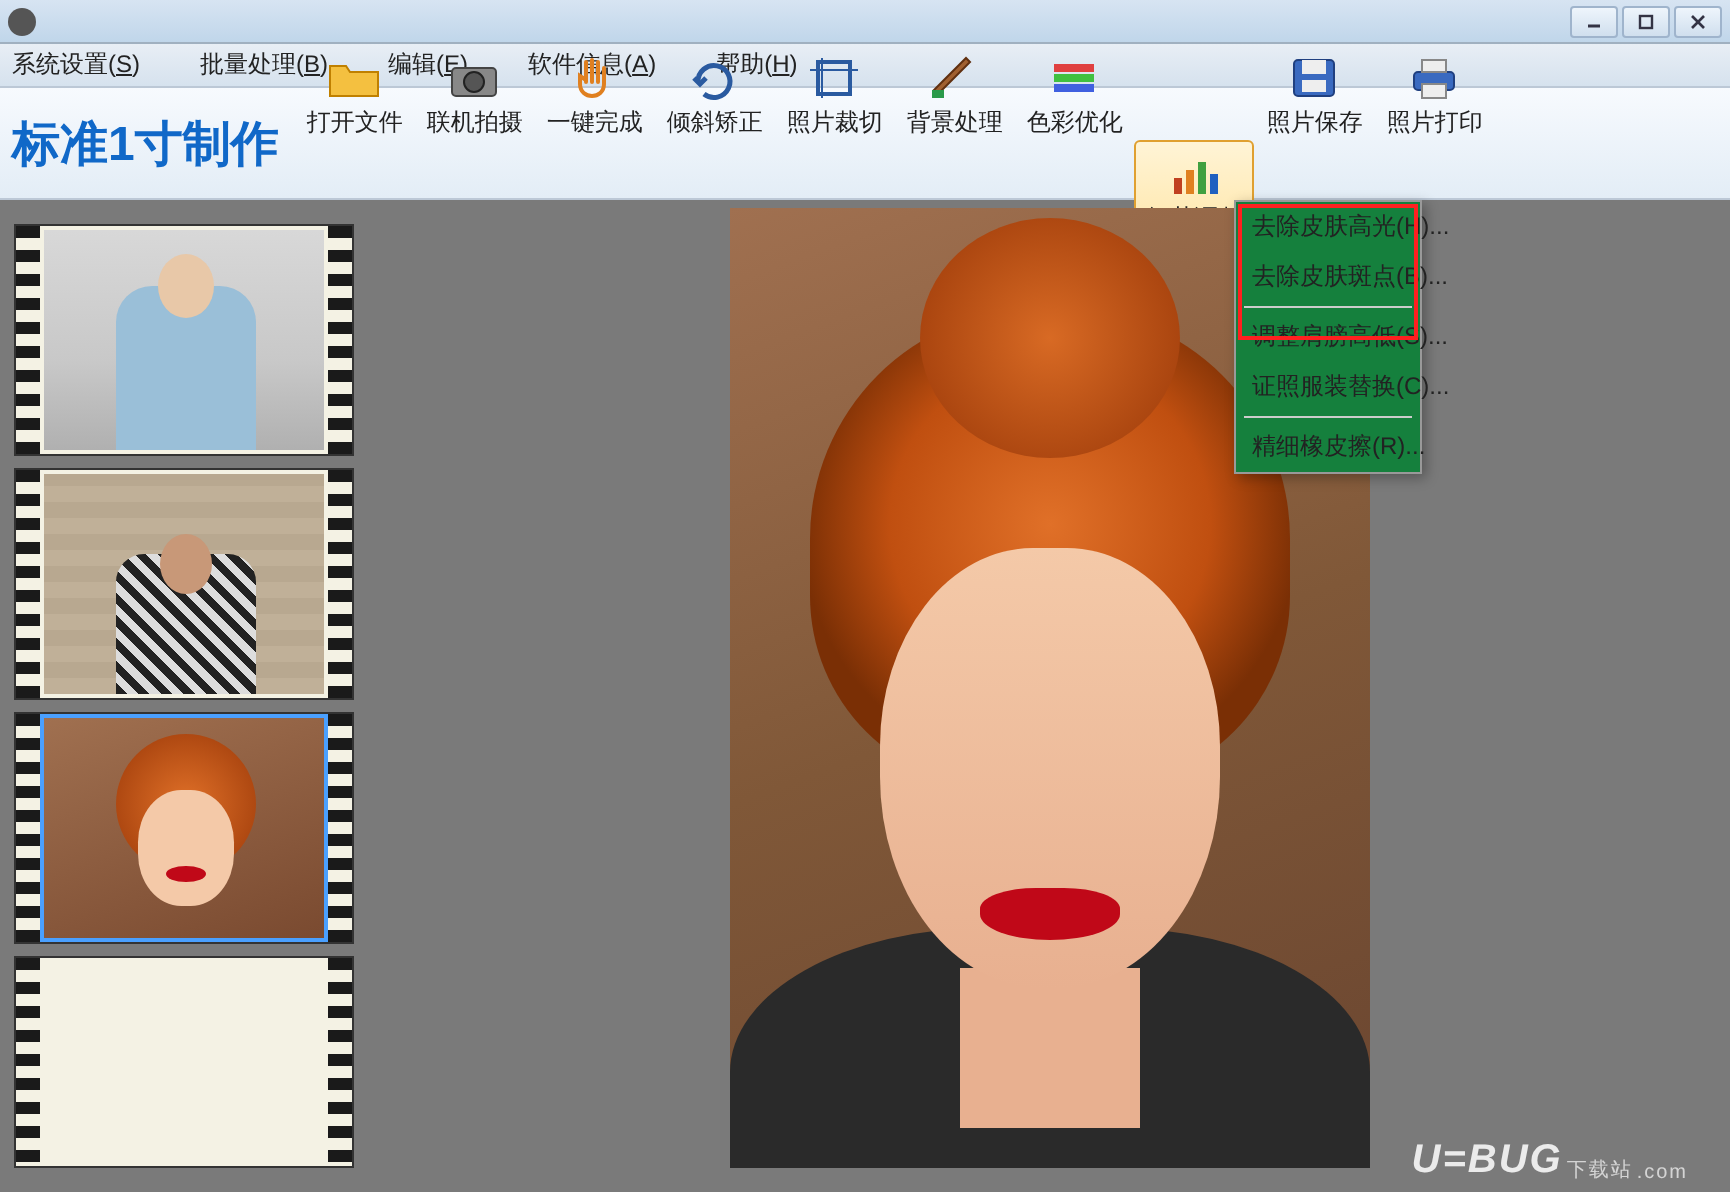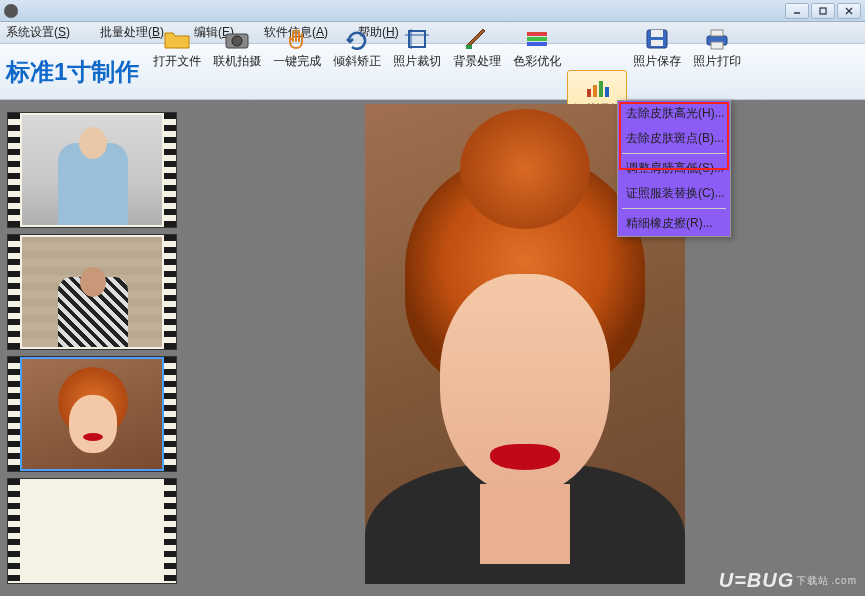--- a/index.html
+++ b/index.html
@@ -34,27 +34,27 @@
 .film-frame::before, .film-frame::after { content: ""; position: absolute; top: 0; bottom: 0; width: 12px; background: repeating-linear-gradient(to bottom, #1a1a1a 0 6px, #f4f2e4 6px 12px); }
 .film-frame::before { left: 0; }
 .film-frame::after { right: 0; }
 .thumb { width: 100%; height: 110px; background: #ccc; }
 .thumb.selected { outline: 4px solid #4aa0ff; outline-offset: -2px; }
 .thumb-inner{ width:100%; height:100%; }
 .canvas { flex: 1; display: flex; align-items: flex-start; justify-content: center; padding-top: 4px; position: relative; overflow: hidden; }
 .photo { width: 320px; height: 480px; background: #8a6048; position: relative; }
 
 
-.dropdown { position: absolute; left: 617px; top: 100px; width: 114px; background: #8b5cf6; border: 1px solid #999; box-shadow: 2px 2px 6px rgba(0,0,0,0.3); z-index: 10; }
+.dropdown { position: absolute; left: 617px; top: 100px; width: 94px; background: #15803d; border: 1px solid #999; box-shadow: 2px 2px 6px rgba(0,0,0,0.3); z-index: 10; }
 .dd-item { font-size: 12px; padding: 4px 8px; cursor: pointer; color: #222; white-space: nowrap; }
 .dd-sep { height: 1px; background: #ccc; margin: 2px 4px; }
 .dd-highlight { position: absolute; border: 2px solid #ff2020; pointer-events: none; }
 
 
-.watermark { position: absolute; right: 8px; bottom: 4px; color: rgba(255,255,255,0.85); font-size: 20px; font-weight: bold; font-style: italic; letter-spacing: 1px; display: flex; align-items: center; margin-left: 48px; }
+.watermark { position: absolute; right: 21px; bottom: 4px; color: rgba(255,255,255,0.85); font-size: 20px; font-weight: bold; font-style: italic; letter-spacing: 1px; display: flex; align-items: flex-end; margin-left: 48px; }
 .watermark .sm { font-size: 10px; font-weight: normal; font-style: normal; opacity: 0.8; margin-left:2px;}
 
 
 .portrait-bg { width:100%; height:100%; background: linear-gradient(160deg,#a07050 0%, #805838 50%, #6a4530 100%); position:relative; overflow:hidden;}
 .hair { position:absolute; width:240px; height:240px; background: radial-gradient(circle at 50% 45%, #e07028 0%, #c04f10 45%, #7a2f05 70%); border-radius: 48% 48% 40% 40%; top:50px; left:40px;}
 .bun { position:absolute; width:130px; height:120px; background: radial-gradient(circle at 50% 50%, #d86a24, #9a3808); border-radius:50%; top:5px; left:95px;}
 .face { position:absolute; width:170px; height:220px; background: linear-gradient(to bottom,#f4c9a8,#e8b090); border-radius: 45% 45% 48% 48%; top:170px; left:75px;}
 .lips { position:absolute; width:70px; height:26px; background:#c00818; border-radius: 40% 40% 50% 50%; top:340px; left:125px;}
 .neck { position:absolute; width:90px; height:80px; background:#e8b090; top:380px; left:115px;}
 .shirt { position:absolute; width:320px; height:120px; background:#2a2a2a; bottom:0; left:0; border-radius: 40% 40% 0 0 / 60% 60% 0 0;}

